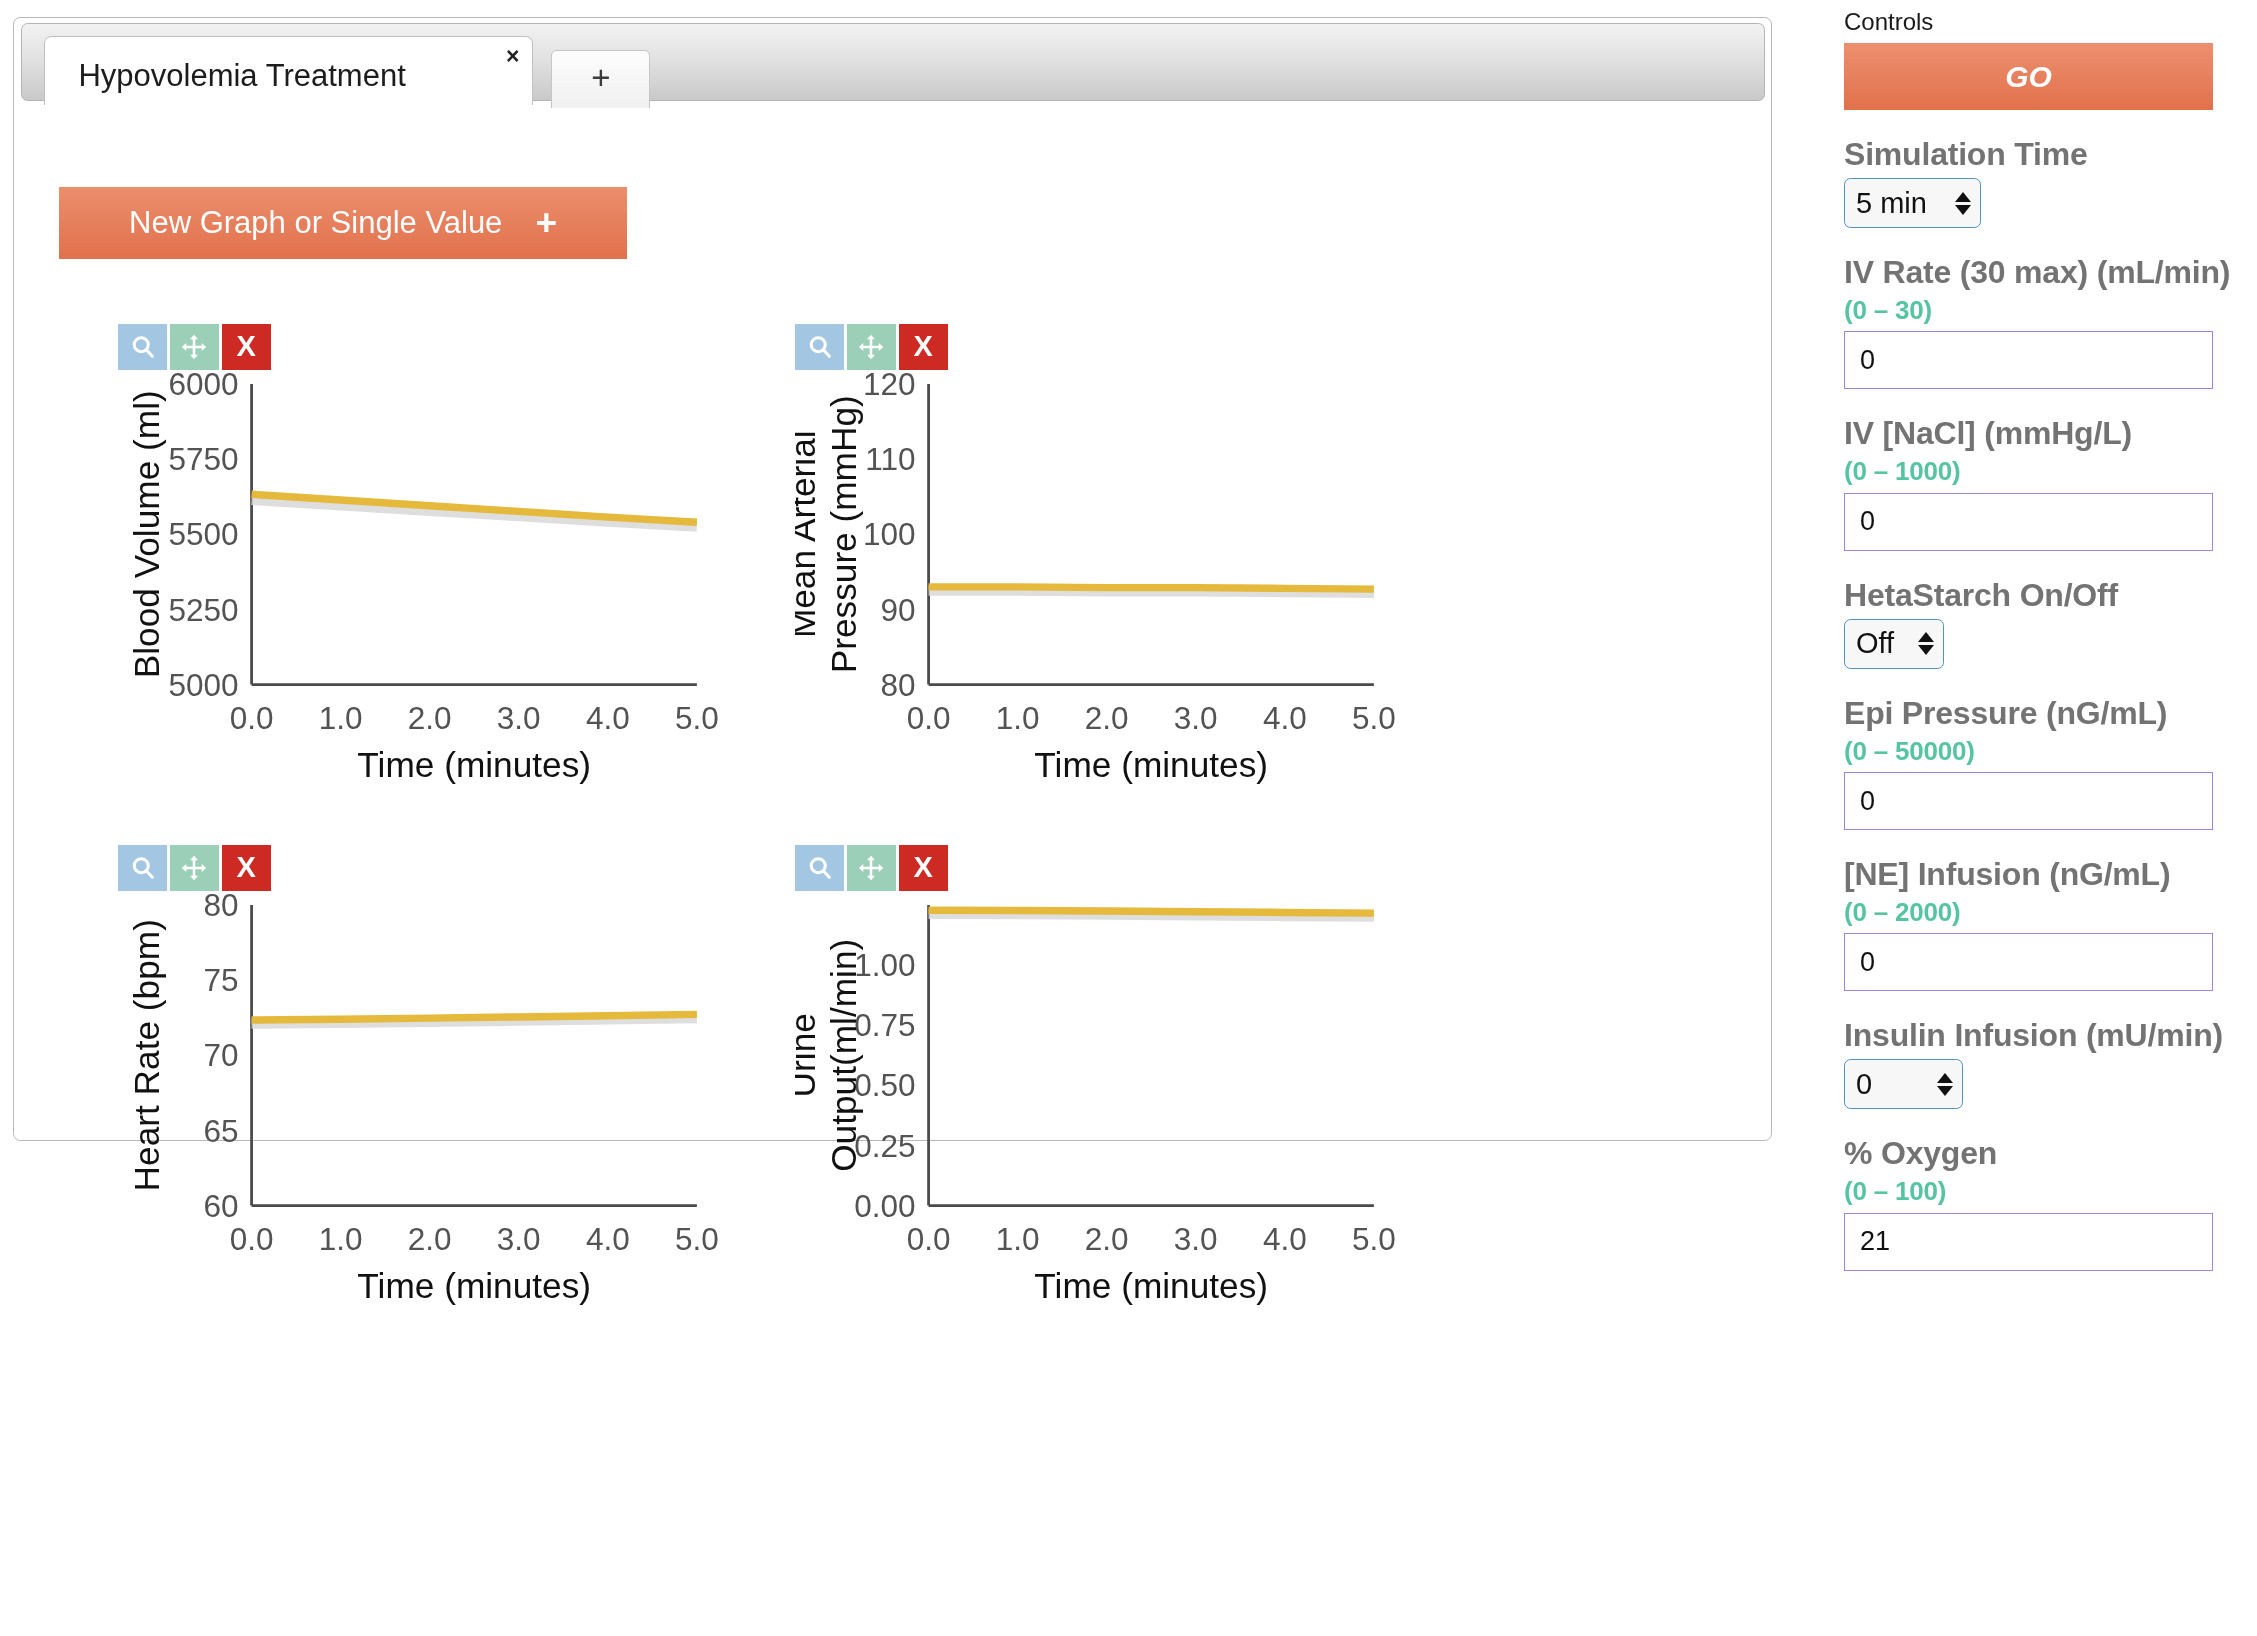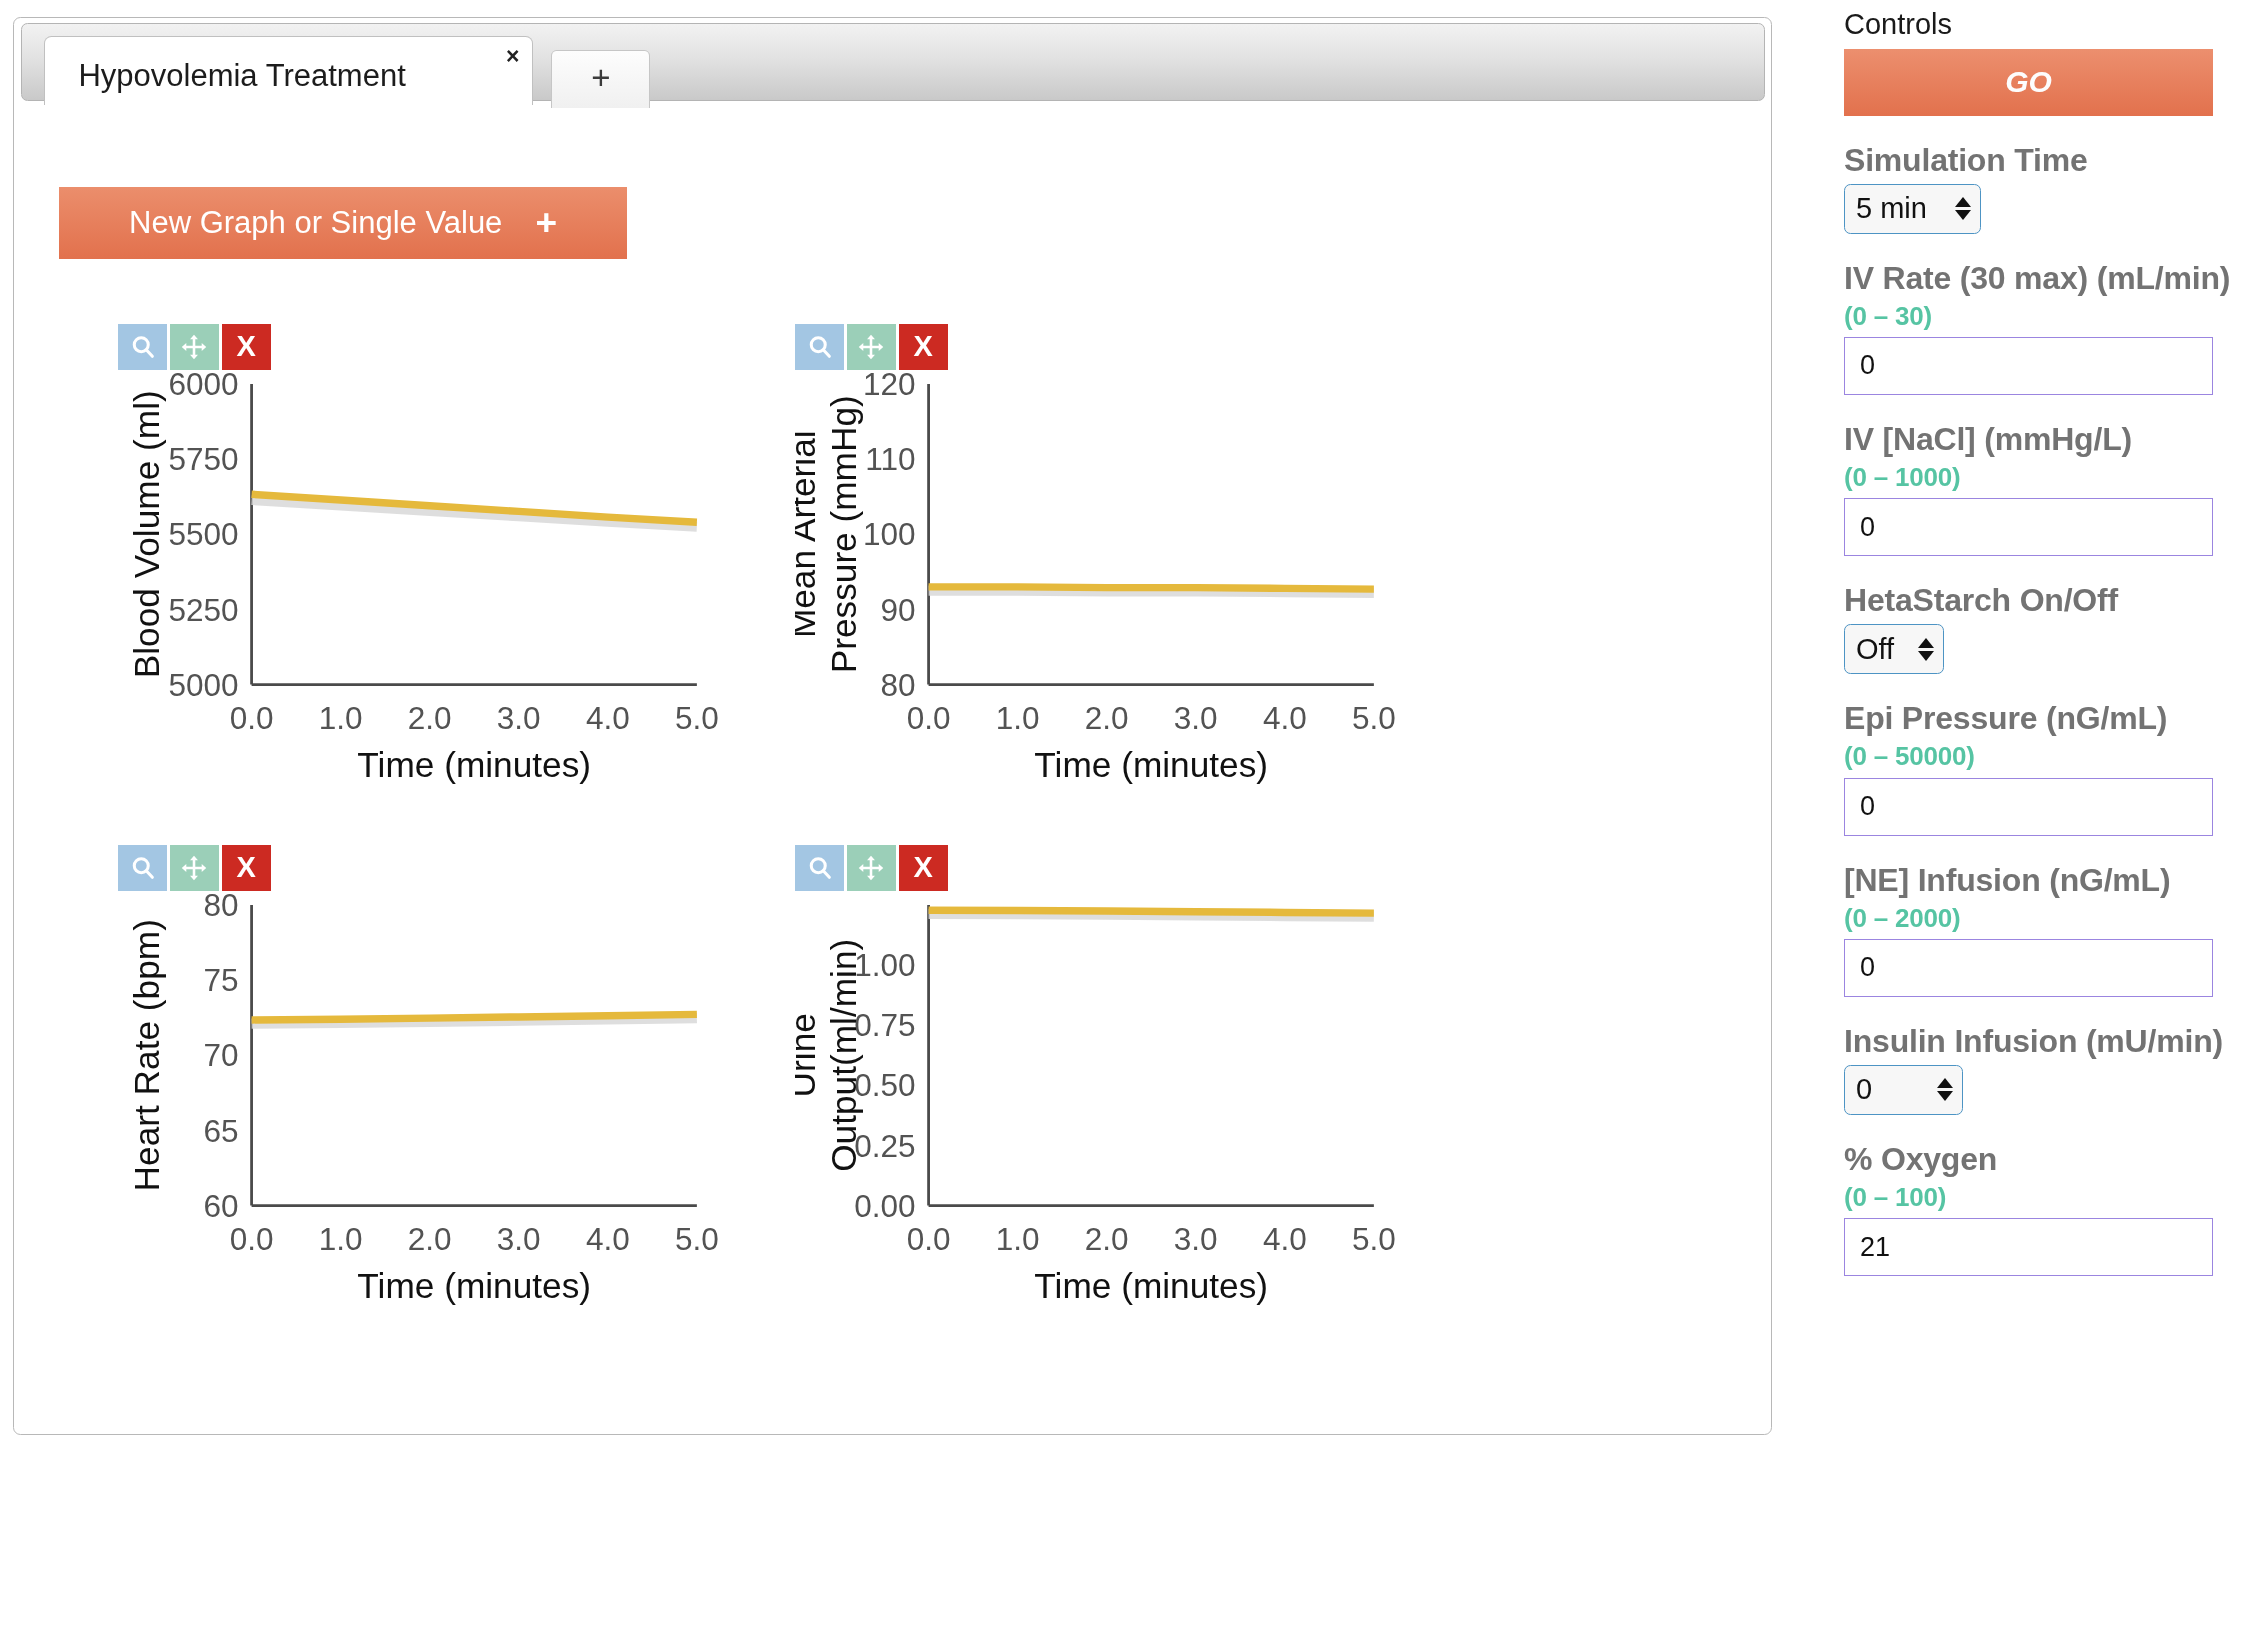--- a/index.html
+++ b/index.html
@@ -8,21 +8,21 @@
     background: #ffffff;
     font-family: "Liberation Sans", sans-serif;
     overflow: hidden;
   }
   #root { position: relative; width: 2258px; height: 1636px; }
 
   
   .main-panel {
     position: absolute;
     left: 13px; top: 16.7px;
-    width: 1759px; height: 1418px;
+    width: 1759px; height: 1124px;
     border: 1.9px solid #b8b8b8;
     border-radius: 7.4px;
     background: #ffffff;
     box-sizing: border-box;
   }
 
   
   .tabbar {
     position: absolute;
     left: 7.4px; top: 5.6px;
@@ -127,21 +127,21 @@
   }
   .plot svg { display: block; }
 
   
   .controls {
     position: absolute;
     left: 1844px; top: 0px;
     width: 390px;
   }
   .controls-title {
-    font-size: 29px;
+    font-size: 24px;
     color: #1a1a1a;
     margin: 9.3px 0 7.4px 0;
     line-height: 1.1;
   }
   .go-btn {
     display: block;
     width: 369px; height: 67px;
     background: linear-gradient(to bottom, #ec8f6e 0%, #e2714d 100%);
     border: none;
     color: #fdfdfd;

